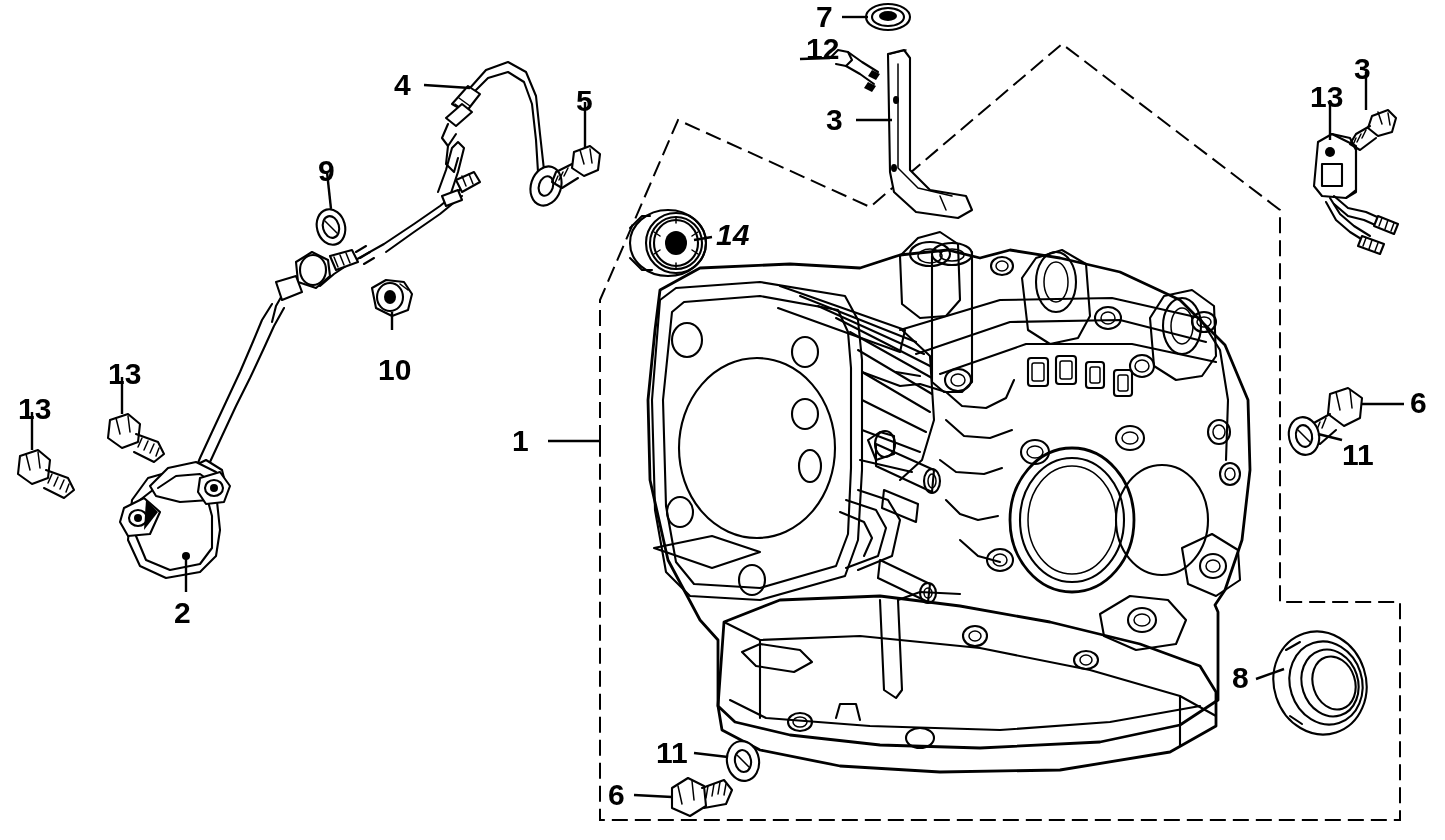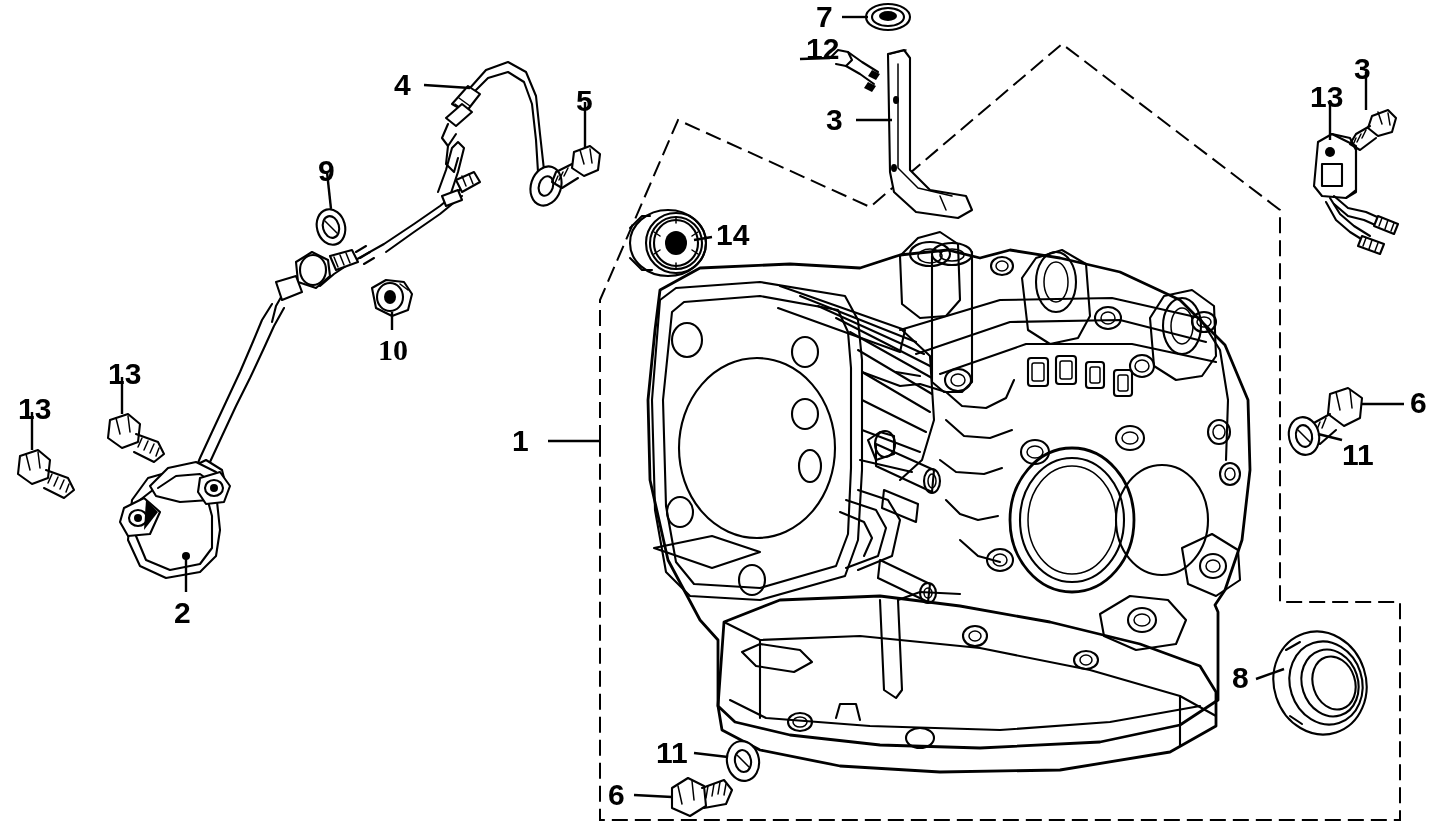--- a/index.html
+++ b/index.html
@@ -427,23 +427,23 @@
   <div class="callout-label" style="left:512px; top:426px;">1</div>
   <div class="callout-label" style="left:174px; top:598px;">2</div>
   <div class="callout-label" style="left:826px; top:105px;">3</div>
   <div class="callout-label" style="left:394px; top:70px;">4</div>
   <div class="callout-label" style="left:576px; top:86px;">5</div>
   <div class="callout-label" style="left:1410px;top:388px;">6</div>
   <div class="callout-label" style="left:608px; top:780px;">6</div>
   <div class="callout-label" style="left:816px; top:2px;">7</div>
   <div class="callout-label" style="left:1232px;top:663px;">8</div>
   <div class="callout-label" style="left:318px; top:156px;">9</div>
-  <div class="callout-label" style="left:378px; top:335px;font-family:Liberation Serif, serif;">10</div>
+  <div class="callout-label" style="left:378px; top:355px;">10</div>
   <div class="callout-label" style="left:1342px;top:440px;">11</div>
   <div class="callout-label" style="left:656px; top:738px;">11</div>
   <div class="callout-label" style="left:762px; top:34px;margin-left:44px;">12</div>
   <div class="callout-label" style="left:108px; top:359px;">13</div>
   <div class="callout-label" style="left:18px;  top:394px;">13</div>
-  <div class="callout-label" style="left:716px; top:220px;">14</div>
+  <div class="callout-label" style="left:716px; top:220px;font-style:italic;">14</div>
   <div class="callout-label" style="left:1354px;top:54px;">3</div>
   <div class="callout-label" style="left:1310px;top:82px;">13</div>
 
 </div>
 
 </body></html>

